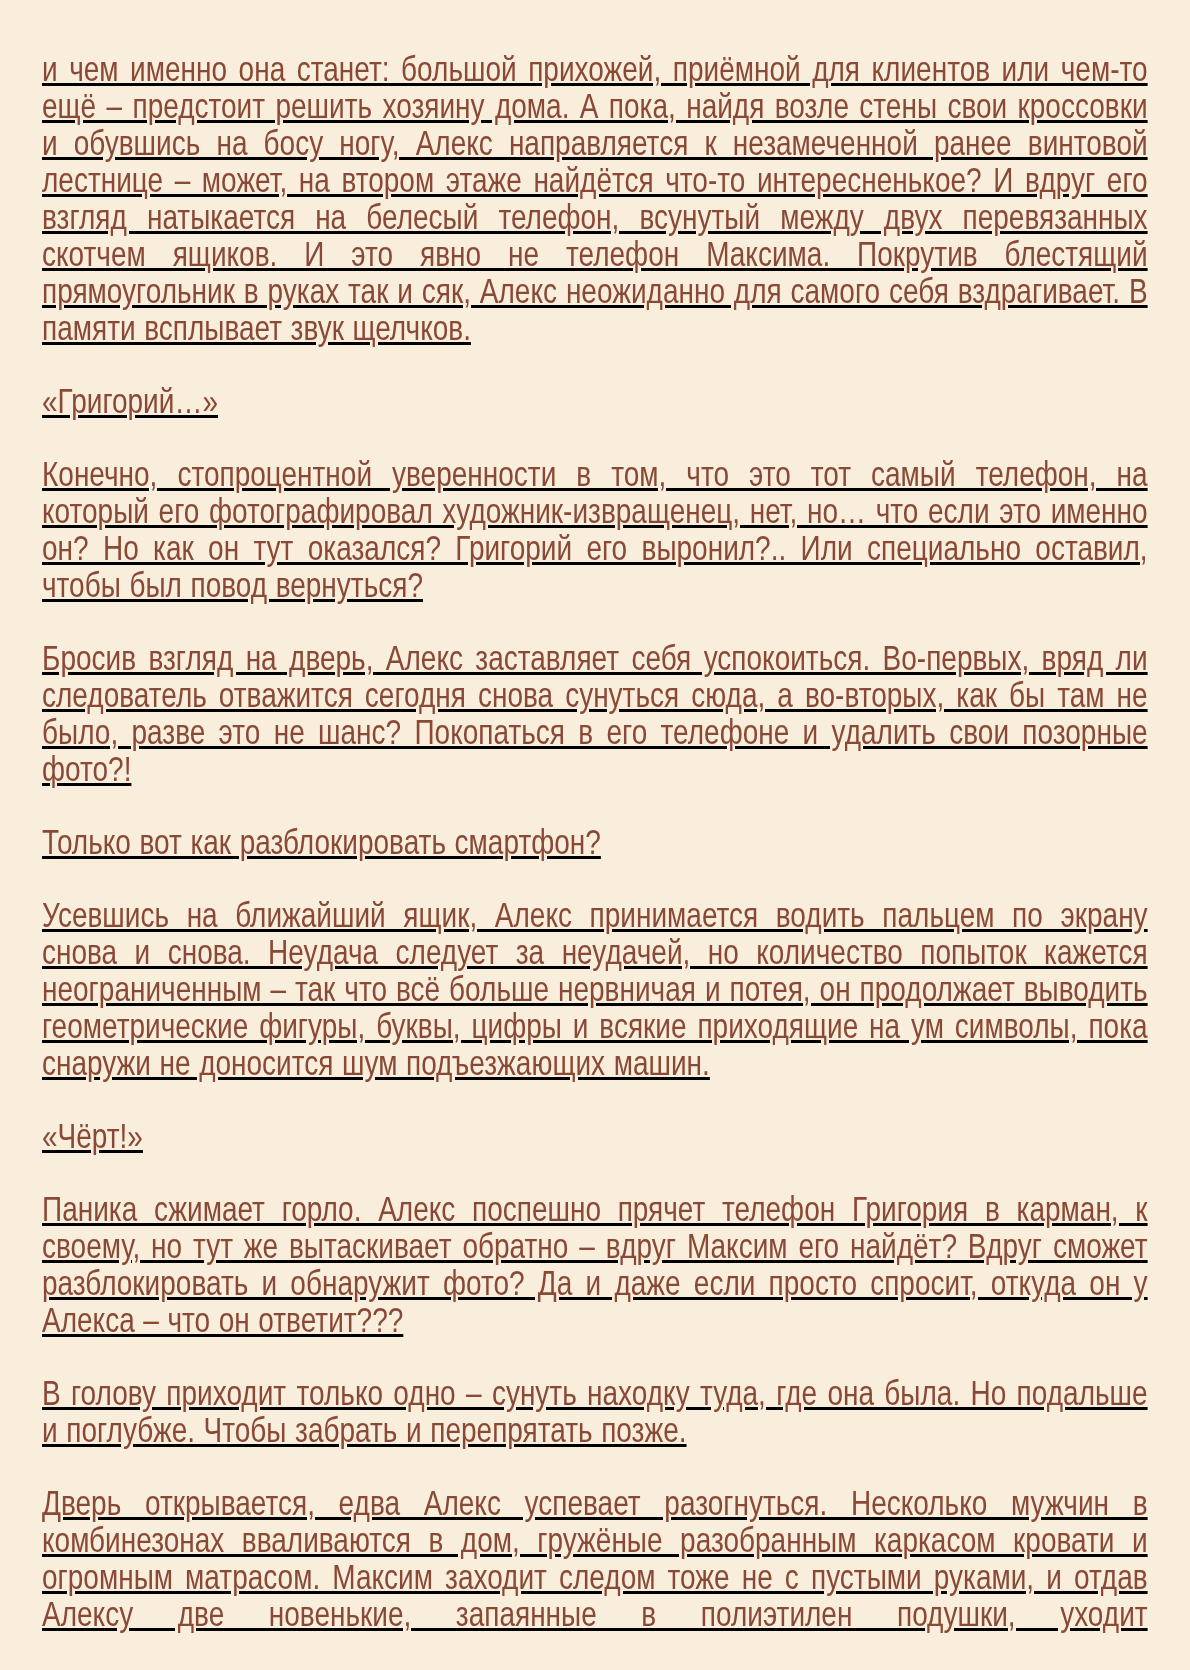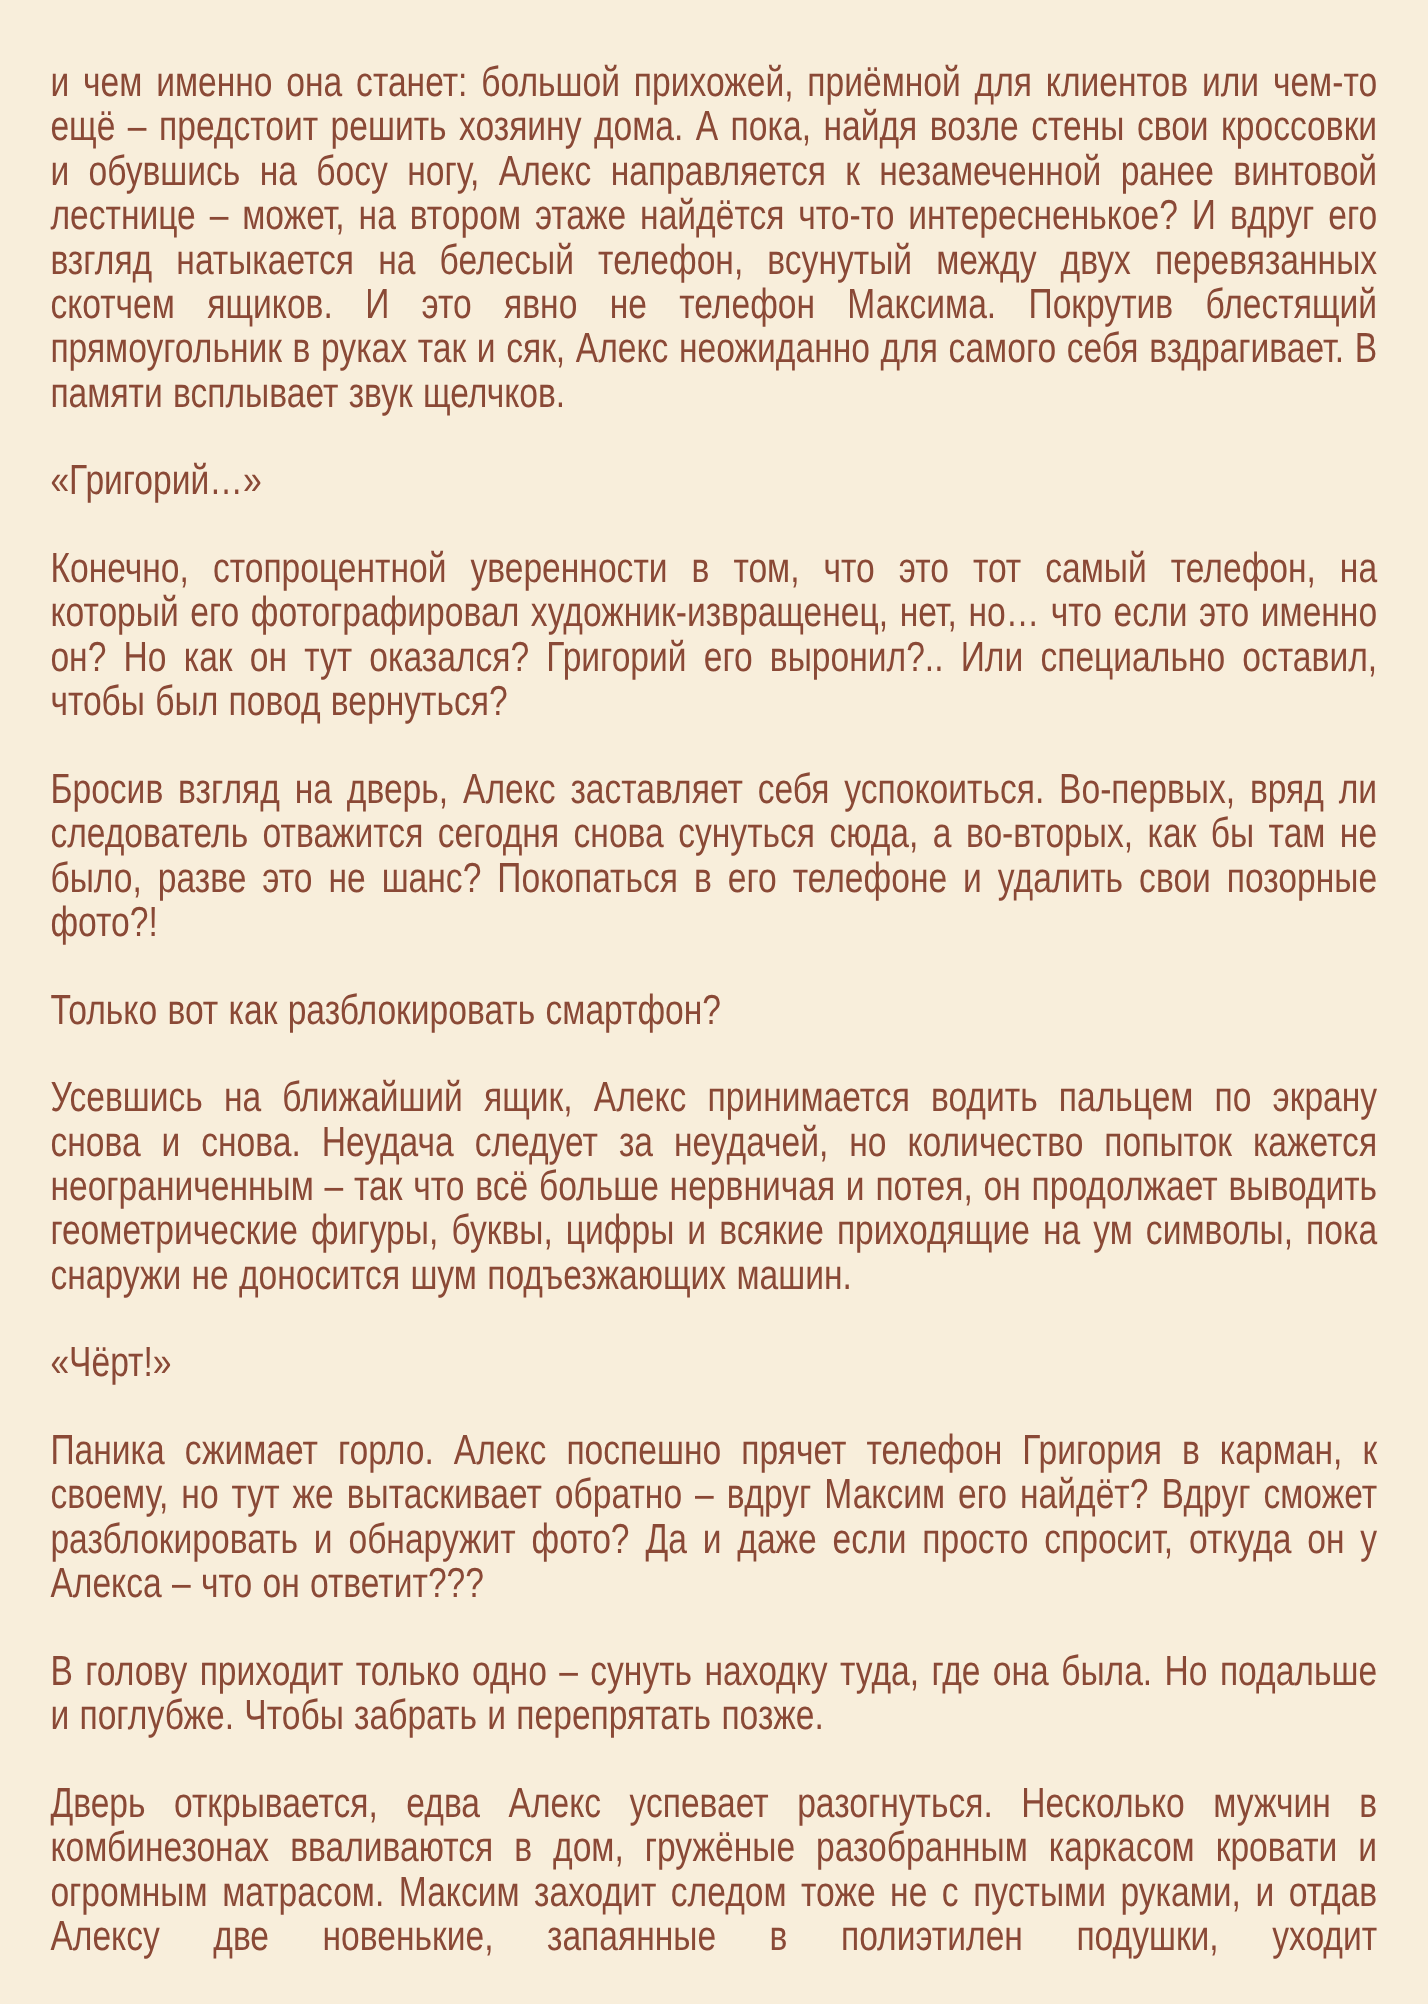--- a/index.html
+++ b/index.html
@@ -12,20 +12,21 @@
     padding: 0;
     background: var(--bg);
   }
   .page {
     position: relative;
     width: 1190px;
     height: 1670px;
     background: var(--bg);
     padding: 50px 42px 0 42px;
     overflow: hidden;
+    text-decoration: underline;
   }
   .text-column {
     
     width: 1382px;
     transform: scaleX(0.8);
     transform-origin: top left;
   }
   .text-column p {
     font-family: "Liberation Sans", "DejaVu Sans", sans-serif;
     font-size: 35px;

